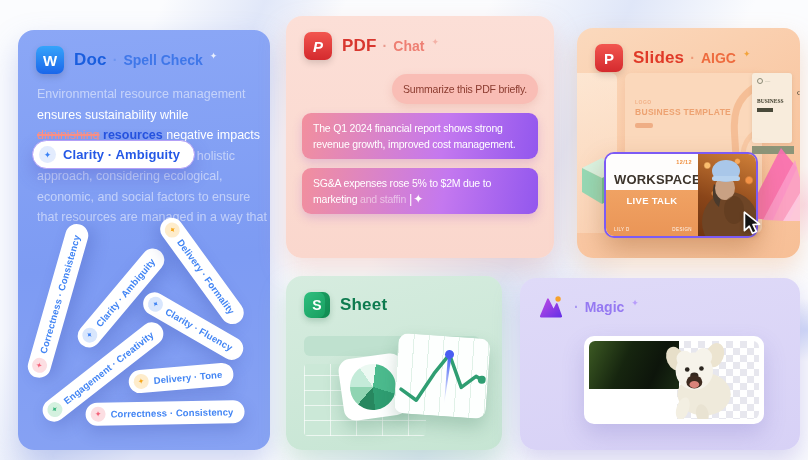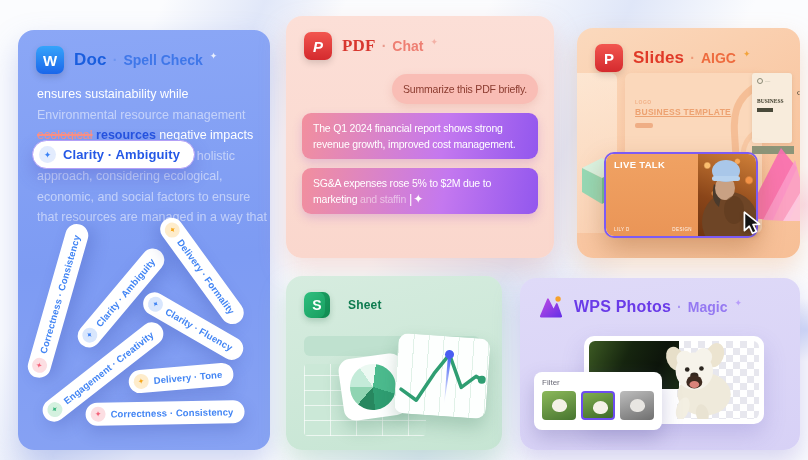--- a/index.html
+++ b/index.html
@@ -44,21 +44,21 @@
     transform:translate(-50%,-50%) rotate(var(--r));}
   .tag .lbl{font-size:9.5px;font-weight:700;color:#4285f4;letter-spacing:.1px;}
   .badge{width:15px;height:15px;border-radius:50%;display:flex;align-items:center;justify-content:center;
     font-size:8px;flex:0 0 auto;}
   .b-pink{background:#fcdee2;color:#f4637a;} .b-blue{background:#d8e6fd;color:#4285f4;}
   .b-orange{background:#feeccb;color:#f6a81c;} .b-green{background:#d4f1df;color:#3cb981;}
 
   
   #pdf{left:286px;top:16px;width:268px;height:242px;
     background:linear-gradient(180deg,#fcdfd7,#fad7cd);box-shadow:0 12px 26px rgba(230,170,160,.35);}
-  #pdf .title{color:#d8372f;font-family:Liberation Serif, serif;} #pdf .dot{color:#e89a8d;} #pdf .feature{color:#ee7f73;} #pdf .spk{color:#f3b1a6;}
+  #pdf .title{color:#d8372f;} #pdf .dot{color:#e89a8d;} #pdf .feature{color:#ee7f73;} #pdf .spk{color:#f3b1a6;}
   #pdf .appicon{background:linear-gradient(180deg,#f2564f,#d42a2e);font-style:italic;}
   .msgs{display:flex;flex-direction:column;gap:9px;padding:14px 16px 0;}
   .bub{font-size:10.5px;letter-spacing:-.2px;line-height:16px;padding:7px 11px;border-radius:9px;}
   .bub.user{align-self:flex-end;background:#f9bdb5;color:#8a3a2e;box-shadow:0 3px 8px rgba(210,130,120,.25);border-radius:15px;}
   .bub.ai{align-self:flex-start;background:linear-gradient(100deg,#f28f9d 0%,#c478ef 60%,#9257ee 100%);
     color:#fff;max-width:214px;box-shadow:0 4px 10px rgba(180,110,200,.3);}
   .typing{opacity:.5;}
   .caret{display:inline-block;font-weight:400;font-size:13px;margin:0 1px 0 3px;opacity:.95;}
   .aispark{font-size:12px;}
 
@@ -66,58 +66,58 @@
   #slides{left:577px;top:28px;width:223px;height:230px;
     background:linear-gradient(150deg,#fbd9bd 0%,#f9c8a4 55%,#f7bf96 100%);
     box-shadow:0 12px 26px rgba(235,180,140,.4);}
   #slides .title{color:#e03a28;} #slides .dot{color:#ee9a78;} #slides .feature{color:#ee6b3e;} #slides .spk{color:#f2a43c;}
   #slides .appicon{background:linear-gradient(180deg,#f2564f,#d42a2e);}
   .thumb-left{position:absolute;left:-16px;top:45px;width:56px;height:160px;border-radius:6px;
     background:linear-gradient(180deg,rgba(255,244,232,.55),rgba(255,236,220,.35));}
   .thumb-center{position:absolute;left:48px;top:45px;width:137px;height:160px;border-radius:6px;
     background:#fbd8bb;box-shadow:0 2px 8px rgba(220,150,100,.18);}
   .tc-logo{position:absolute;left:10px;top:26px;font-size:5px;font-weight:700;color:#f2b289;letter-spacing:.5px;}
-  .tc-title{position:absolute;left:10px;top:34px;font-size:8.5px;font-weight:800;color:#eda271;letter-spacing:.3px;text-decoration:underline;}
+  .tc-title{position:absolute;left:10px;top:34px;font-size:8.5px;font-weight:800;color:#eda271;letter-spacing:.3px;}
   .tc-bar{position:absolute;left:10px;top:50px;width:18px;height:5px;border-radius:2px;background:#efae85;}
   .tc-curves{position:absolute;right:0;top:0;}
   .thumb-right{position:absolute;left:175px;top:45px;width:40px;height:70px;border-radius:3px;background:#f8ecdc;
     box-shadow:0 1px 4px rgba(150,120,80,.2);padding:5px 0 0 5px;box-sizing:border-box;font-family:"Liberation Serif",serif;}
   .tr-row{display:flex;align-items:center;gap:2px;margin-bottom:5px;}
   .tr-circ{width:4px;height:4px;border-radius:50%;border:1px solid #8b8b76;}
   .tr-tiny{font-size:3.5px;color:#9a9a88;}
   .tr-l1{font-size:7px;color:#3f3d2c;letter-spacing:.2px;margin-left:40px;}
   .tr-l2{font-size:5.5px;color:#3f3d2c;font-weight:700;margin-top:1px;}
   .tr-bar{width:16px;height:3.5px;background:#4a4a3a;margin-top:4px;}
   .olive-bar{position:absolute;left:175px;top:118px;width:42px;height:8px;background:#8c9579;}
   .pink-shapes{position:absolute;left:168px;top:120px;}
   .cube{position:absolute;left:3px;top:128px;}
   .feat{position:absolute;left:27px;top:124px;width:154px;height:86px;background:#fff;border:2.5px solid #7c5bf5;
     border-radius:10px;box-shadow:0 12px 26px rgba(150,85,35,.35);display:flex;overflow:hidden;box-sizing:border-box;}
   .feat-left{width:92px;flex:0 0 auto;display:flex;flex-direction:column;}
   .fl-top{height:36px;position:relative;background:#fefdfc;}
   .fl-page{position:absolute;right:6px;top:5px;font-size:5.5px;font-weight:700;color:#ef8e3c;letter-spacing:.4px;}
   .fl-title{position:absolute;left:8px;bottom:3px;font-size:13px;font-weight:800;color:#3d352c;letter-spacing:.2px;}
   .fl-bot{flex:1;background:linear-gradient(180deg,#f0a263,#ea9557);position:relative;}
-  .fl-sub{margin:5px 8px 0 8px;font-size:9.5px;font-weight:800;color:#fff;letter-spacing:.3px;}
+  .fl-sub{margin:5px 8px 0 8px;font-size:9.5px;font-weight:800;color:#fff;letter-spacing:.3px;text-align:center;}
   .fl-foot{position:absolute;left:8px;right:6px;bottom:4px;display:flex;justify-content:space-between;
     font-size:4.5px;color:rgba(255,255,255,.92);letter-spacing:.4px;}
   .feat-right{flex:1;position:relative;overflow:hidden;
     background:
       radial-gradient(6px 6px at 16% 14%, rgba(255,195,115,.95) 40%, transparent 65%),
       radial-gradient(5px 5px at 68% 9%, rgba(255,175,95,.9) 40%, transparent 65%),
       radial-gradient(7px 7px at 88% 32%, rgba(255,155,75,.85) 40%, transparent 65%),
       radial-gradient(5px 5px at 28% 48%, rgba(255,165,85,.7) 40%, transparent 65%),
       radial-gradient(6px 6px at 80% 60%, rgba(250,150,80,.5) 40%, transparent 65%),
       linear-gradient(200deg,#d08038,#8a4519 60%,#6f3512);}
   .cursor{position:absolute;left:162px;top:182px;z-index:8;filter:drop-shadow(0 2px 2px rgba(0,0,0,.25));}
 
   
   #sheet{left:286px;top:276px;width:216px;height:174px;
     background:linear-gradient(165deg,#d6ecdf,#c6e5d3);box-shadow:0 12px 26px rgba(150,200,170,.4);}
-  #sheet .title{color:#0d7b4f;font-size:12px;margin-left:8px;}
+  #sheet .title{color:#0d7b4f;font-size:17px;}
   #sheet .appicon{width:26px;height:26px;background:linear-gradient(135deg,#2fbf7f,#149a5c);
     box-shadow:inset -5px 0 0 rgba(9,110,60,.35),0 3px 6px rgba(0,80,40,.2);font-size:14px;}
   .sh-band{position:absolute;left:18px;top:60px;width:176px;height:20px;border-radius:6px;background:#bfe1cf;}
   .sh-grid{position:absolute;left:18px;top:88px;width:122px;height:72px;border-radius:4px;background:#cbe8d7;
     background-image:repeating-linear-gradient(0deg,rgba(255,255,255,.65) 0 1px,transparent 1px 15px),
       repeating-linear-gradient(90deg,rgba(255,255,255,.65) 0 1px,transparent 1px 26px);}
   .pie-card{position:absolute;left:55px;top:80px;width:64px;height:62px;background:#fff;border-radius:12px;
     transform:rotate(-8deg);box-shadow:0 9px 18px rgba(30,100,70,.22);display:flex;align-items:center;justify-content:center;}
   .pie{width:46px;height:46px;border-radius:50%;
     background:conic-gradient(from 15deg,#4cbb8e 0 100deg,#2f9e72 100deg 168deg,#27875f 168deg 214deg,
@@ -163,23 +163,23 @@
     <div class="hdr">
       <div class="appicon">W</div>
       <div class="trow">
         <span class="title">Doc</span>
         <span class="dot">·</span>
         <span class="feature">Spell Check</span>
         <span class="spk">✦</span>
       </div>
     </div>
     <div class="doc-par">
+      <span class="ln faded">Environmental resource management</span>
       <span class="ln">ensures sustainability while</span>
-      <span class="ln faded">Environmental resource management</span>
-      <span class="ln"><span class="strike">ecological</span> <span class="repl">resources</span> <span>negative impacts</span></span>
+      <span class="ln"><span class="strike">diminishing</span> <span class="repl">resources</span> <span>negative impacts</span></span>
       <span class="ln faded">on ecosystems. It involves a holistic</span>
       <span class="ln faded">approach, considering ecological,</span>
       <span class="ln faded">economic, and social factors to ensure</span>
       <span class="ln faded">that resources are managed in a way that</span>
     </div>
     <div class="callout">
       <span class="cic">✦</span>
       <span class="clbl">Clarity · Ambiguity</span>
     </div>
     <div class="tags">
@@ -266,20 +266,24 @@
       <div class="appicon">P</div>
       <div class="trow">
         <span class="title">Slides</span>
         <span class="dot">·</span>
         <span class="feature">AIGC</span>
         <span class="spk">✦</span>
       </div>
     </div>
     <div class="feat">
       <div class="feat-left">
+        <div class="fl-top">
+          <span class="fl-page">12/12</span>
+          <span class="fl-title">WORKSPACE</span>
+        </div>
         <div class="fl-bot">
           <div class="fl-sub">LIVE TALK</div>
           <div class="fl-foot">
             <span>LILY D</span>
             <span>DESIGN</span>
           </div>
         </div>
       </div>
       <div class="feat-right">
         <svg width="62" height="86" viewBox="0 0 62 86">
@@ -333,21 +337,20 @@
             <linearGradient id="pg" x1="0" y1="0" x2="1" y2="1">
               <stop offset="0" stop-color="#c24be4"></stop>
                 <stop offset="1" stop-color="#6230e6"></stop>
             </linearGradient>
           </defs>
           <path d="M2.2 22.5 L9.8 4.5 Q10.7 2.8 11.6 4.5 L16.8 14.5 L19.3 9.5 Q20.2 7.8 21.1 9.5 L25.8 22.5 Q26.5 24.4 24.6 24.4 L3.4 24.4 Q1.5 24.4 2.2 22.5 Z" fill="url(#pg)"></path>
           <circle cx="21.6" cy="4.4" r="2.9" fill="#f6a12c"></circle>
         </svg>
       </div>
       <div class="trow">
-        <span class="title">WPS Photos</span>
         <span class="dot">·</span>
         <span class="feature">Magic</span>
         <span class="spk">✦</span>
       </div>
     </div>
     <div class="pframe">
       <div class="pinner">
         <div class="checker"></div>
         <div class="photo-dark"></div>
         <svg class="dog" width="100" height="80" viewBox="0 0 100 90">
@@ -360,29 +363,15 @@
           <circle cx="36" cy="20" r="9" fill="#f6f3ea"></circle>
           <circle cx="57" cy="18" r="10" fill="#f6f3ea"></circle>
           <circle cx="39" cy="32" r="2.6" fill="#2b2620"></circle>
           <circle cx="55" cy="31" r="2.6" fill="#2b2620"></circle>
           <ellipse cx="47" cy="38.5" rx="4.5" ry="3.2" fill="#33281f"></ellipse>
           <ellipse cx="47" cy="46" rx="9" ry="7.5" fill="#3e2b20"></ellipse>
           <ellipse cx="47" cy="49" rx="5.5" ry="4" fill="#d9837a"></ellipse>
         </svg>
       </div>
     </div>
-    <div class="fpanel">
-      <div class="flabel">Filter</div>
-      <div class="fthumbs">
-        <div class="fthumb ft1">
-            <span class="minidog"></span>
-          </div>
-        <div class="fthumb ft2">
-            <span class="minidog"></span>
-          </div>
-        <div class="fthumb ft3">
-            <span class="minidog"></span>
-          </div>
-      </div>
-    </div>
   </div>
 
 </div>
 
 </body></html>

